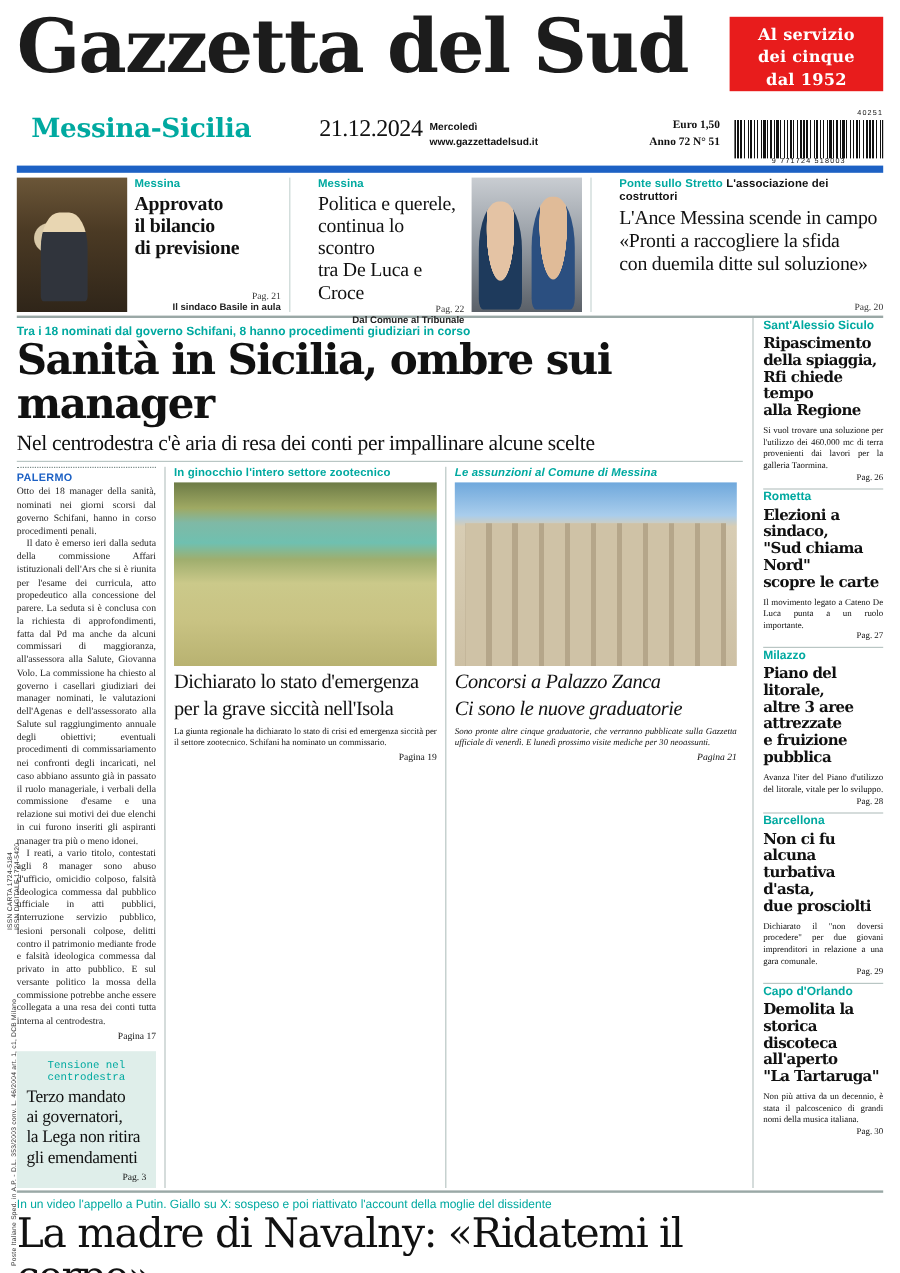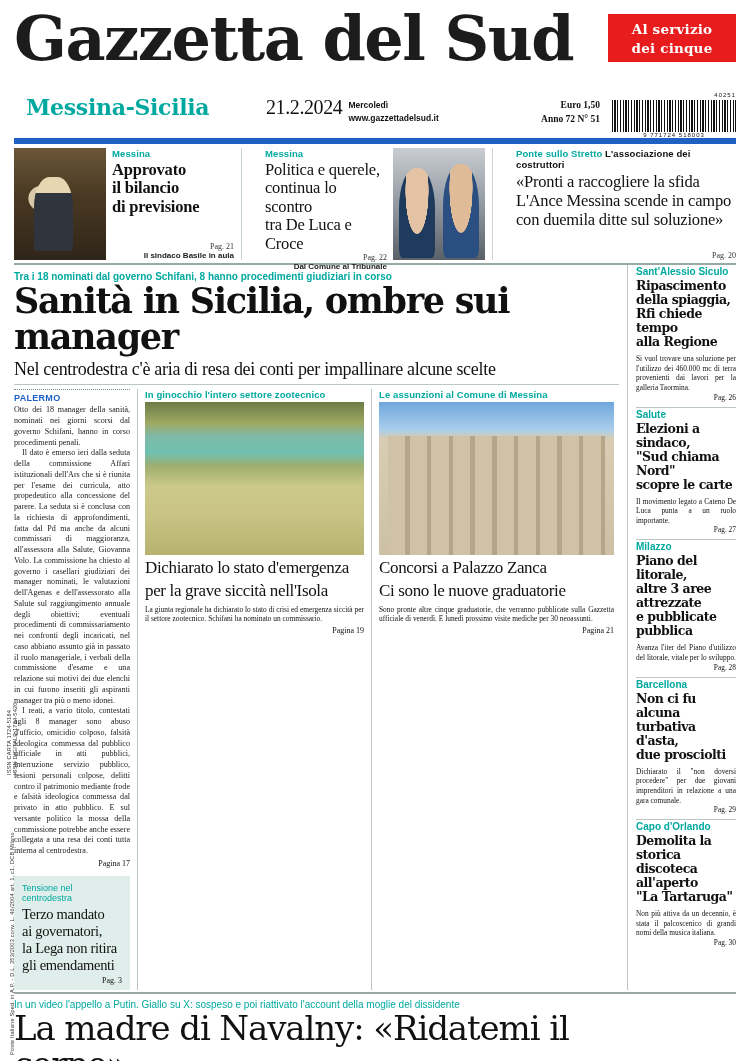--- a/index.html
+++ b/index.html
@@ -18,21 +18,21 @@
     font-family: "DejaVu Serif", serif;
     font-weight: 700;
     font-size: 62px;
     letter-spacing: -1.5px;
     line-height: 0.95;
     color: #1c1c1c;
     white-space: nowrap;
   }
   .service-box {
     position:absolute; right: 14px; top: 14px;
-    width: 128px; height: 48px;
+    width: 128px; height: 62px;
     background: #e81c1c;
     color:#fff;
     text-align:center;
     font-family:"DejaVu Serif", serif;
     font-weight:700;
     font-size: 13.5px;
     line-height: 1.42;
     padding-top: 6px;
     letter-spacing: .2px;
   }
@@ -107,21 +107,21 @@
   }
   .lead-sub {
     font-family:"Liberation Serif", serif;
     font-size: 18px; line-height:1.15; letter-spacing:-.3px; margin-top:3px; margin-bottom:5px;
   }
 
   
   .three { display:flex; gap:0; }
   .col-text { width: 124px; flex:none; padding-right:7px; border-right:1px solid #b9c6c4; }
   .col-a { width: 234px; flex:none; padding:0 7px; border-right:1px solid #b9c6c4;}
-  .col-b { width: 242px; flex:none; padding-left:7px; }
+  .col-b { width: 242px; flex:none; padding-left:7px;font-style:italic; }
 
   .dotrule { border-top: 1px dotted #7a8a88; margin-bottom:3px; }
   .place {
     font-family:"Liberation Sans", sans-serif; font-weight:700;
     font-size:9px; color:#1d61c4; letter-spacing:.3px; margin-bottom:2px;
   }
   .bodytext {
     font-family:"Liberation Serif", serif;
     font-size: 8.1px; line-height: 1.33; text-align: justify;
     hyphens:auto; color:#1a1a1a;
@@ -143,21 +143,21 @@
   .side-kicker { font-family:"Liberation Sans", sans-serif; font-weight:700; font-size:10px; color:#00a9a0; margin-bottom:2px;}
   .side-head { font-family:"DejaVu Serif", serif; font-weight:700; font-size:12.5px; line-height:1.12; letter-spacing:-.5px; }
   .side-dek { font-family:"Liberation Serif", serif; font-size:7.4px; line-height:1.3; margin-top:5px; text-align:justify;}
   .side-pag { font-family:"Liberation Serif", serif; font-size:7.4px; text-align:right; }
 
   
   .nav-kicker { font-family:"Liberation Sans", sans-serif; font-weight:400; font-size:10px; color:#00a9a0; padding-top:5px;}
   .nav-head { font-family:"DejaVu Serif", serif; font-weight:400; font-size:34px; line-height:1.05; letter-spacing:-1.1px; margin-top:1px; margin-bottom:20px;}
 
   .tealbox { background:#dfeeea; padding:7px 8px 5px 8px; }
-  .tealbox .tk { font-family:Liberation Sans, sans-serif; font-size:9px; color:#00a9a0; font-style:normal; margin-bottom:3px;}
+  .tealbox .tk { font-family:Liberation Mono, monospace; font-size:9px; color:#00a9a0; font-style:normal; margin-bottom:3px;text-align:center;}
   .tealbox .th { font-family:"Liberation Serif", serif; font-size:14.5px; line-height:1.18; letter-spacing:-.3px;}
   .tealbox .tp { font-family:"Liberation Serif", serif; font-size:8px; text-align:right; margin-top:2px;}
 
   
   .spine { position:absolute; left:0; top:0; width:16px; height:1061px; }
   .rot { position:absolute; transform-origin: left top; transform: rotate(-90deg); white-space:nowrap;
          font-family:"Liberation Sans", sans-serif; font-size:5.6px; color:#333; letter-spacing:.2px;}
 
   
   .p-parliament { background:
@@ -193,21 +193,21 @@
     <div class="service-box">
       <div>Al servizio</div>
       <div>dei cinque</div>
       <div>dal 1952</div>
     </div>
   </div>
 
   <div class="infobar">
     <div class="edition">Messina-Sicilia</div>
     <div class="date-block">
-      <div class="date-main">21.2.2024</div>
+      <div class="date-main">21.12.2024</div>
       <div class="date-sub">
         <div>Mercoledì</div>
         <div>www.gazzettadelsud.it</div>
       </div>
     </div>
     <div class="price-block">
       <div>Euro 1,50</div>
       <div>Anno 72 N° 51</div>
     </div>
     <div class="barcode">
@@ -248,22 +248,22 @@
       </div>
       <div class="ts-photo p-two"></div>
     </div>
 
     <div class="ts">
       <div class="ts-body">
         <div class="kicker">
           <span>Ponte sullo Stretto</span>
           <span class="blk">L'associazione dei costruttori</span>
         </div>
+        <div class="ts3-head">L'Ance Messina scende in campo</div>
         <div class="ts3-head">«Pronti a raccogliere la sfida</div>
-        <div class="ts3-head">L'Ance Messina scende in campo</div>
         <div class="ts3-head">con duemila ditte sul soluzione»</div>
         <div class="ts-foot">
           <div class="pagref">Pag. 20</div>
         </div>
       </div>
     </div>
   </div>
 
   <div class="rule-thick" style="margin-top:3px;"></div>
 
@@ -323,33 +323,33 @@
         <div class="side-kicker">Sant'Alessio Siculo</div>
         <div class="side-head">Ripascimento</div>
         <div class="side-head">della spiaggia,</div>
         <div class="side-head">Rfi chiede tempo</div>
         <div class="side-head">alla Regione</div>
         <div class="side-dek">Si vuol trovare una soluzione per l'utilizzo dei 460.000 mc di terra provenienti dai lavori per la galleria Taormina.</div>
         <div class="side-pag">Pag. 26</div>
       </div>
 
       <div class="side-item">
-        <div class="side-kicker">Salute</div>
+        <div class="side-kicker">Rometta</div>
         <div class="side-head">Elezioni a sindaco,</div>
         <div class="side-head">"Sud chiama Nord"</div>
         <div class="side-head">scopre le carte</div>
         <div class="side-dek">Il movimento legato a Cateno De Luca punta a un ruolo importante.</div>
         <div class="side-pag">Pag. 27</div>
       </div>
 
       <div class="side-item">
         <div class="side-kicker">Milazzo</div>
         <div class="side-head">Piano del litorale,</div>
         <div class="side-head">altre 3 aree attrezzate</div>
-        <div class="side-head">e pubblicate pubblica</div>
+        <div class="side-head">e fruizione pubblica</div>
         <div class="side-dek">Avanza l'iter del Piano d'utilizzo del litorale, vitale per lo sviluppo.</div>
         <div class="side-pag">Pag. 28</div>
       </div>
 
       <div class="side-item">
         <div class="side-kicker">Barcellona</div>
         <div class="side-head">Non ci fu alcuna</div>
         <div class="side-head">turbativa d'asta,</div>
         <div class="side-head">due prosciolti</div>
         <div class="side-dek">Dichiarato il "non doversi procedere" per due giovani imprenditori in relazione a una gara comunale.</div>

